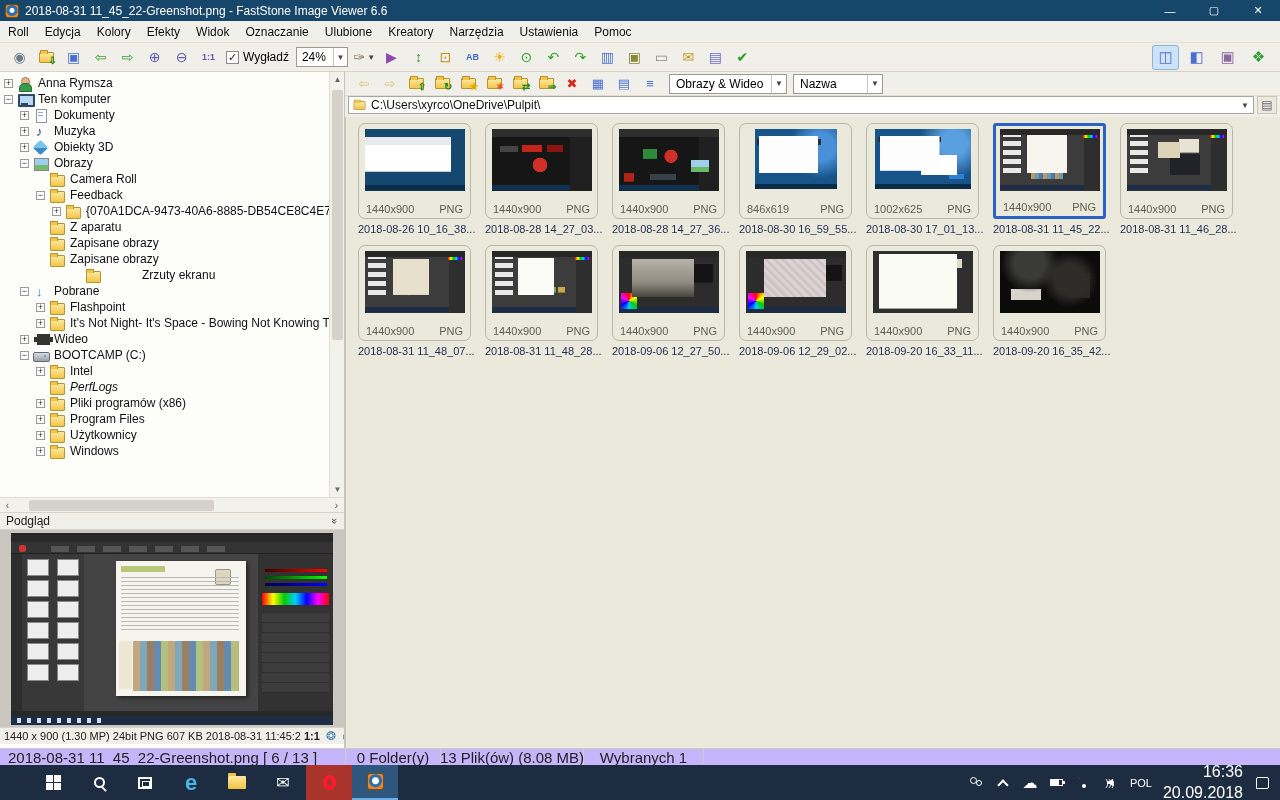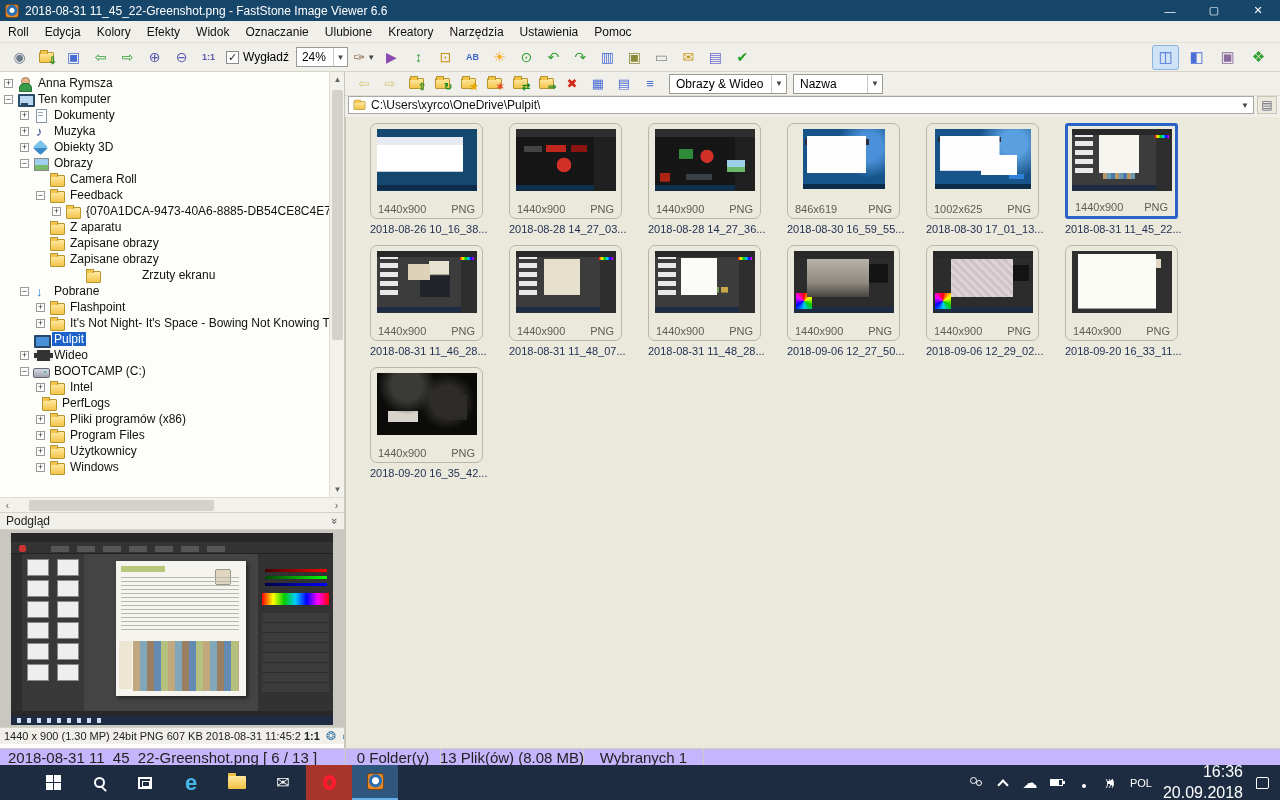--- a/index.html
+++ b/index.html
@@ -108,21 +108,21 @@
   .selbox .dd{margin-left:auto;width:15px;height:100%;border-left:1px solid #c8c8c0;display:flex;align-items:center;justify-content:center;font-size:8px;color:#444}
   .addressrow{position:absolute;top:96px;left:345px;right:0;height:21px;background:#f1efe9;display:flex;padding:0 3px}
   .addrbox{flex:1;height:18px;background:#fff;border:1px solid #a8a8a0;display:flex;align-items:center;font-size:12px;color:#111;padding-left:3px}
   .addrbox .fold{transform:scale(.8)}
   .addrbox .dd{margin-left:auto;width:16px;height:100%;display:flex;align-items:center;justify-content:center;font-size:8px;color:#444}
   .addrbtn{width:20px;height:18px;margin-left:3px;display:flex;align-items:center;justify-content:center;font-size:12px;color:#667;border:1px solid #c8c5ba;background:#eceadf}
 
   
   .thumbarea{position:absolute;top:117px;left:345px;right:0;bottom:52px;background:#ebe8dc;border-left:1px solid #c8c5ba;padding:6px 0 0 8px}
   .grid{display:flex;flex-wrap:wrap}
-  .cell{width:113px;margin:0 10px 10px 16px}
+  .cell{width:113px;margin:0 10px 10px 4px}
   .cellbox{height:96px;border:1px solid #b9b6a9;border-radius:7px;position:relative}
   .cellbox.sel{border:3px solid #2b62c8;border-radius:3px}
   .art{position:absolute;top:5px;left:50%;transform:translateX(-50%);background:#333}
   .cellbox.sel .art{top:3px}
   .meta{position:absolute;bottom:3px;left:7px;right:7px;display:flex;justify-content:space-between;font-size:11px;color:#5e5e54}
   .fdate{text-align:center;font-size:11px;color:#1f2e52;margin-top:4px;white-space:nowrap}
 
   
   .k-explorer{background:linear-gradient(#e7ebf1,#e7ebf1) 7% 14%/86% 13% no-repeat,linear-gradient(#fff,#fff) 7% 30%/86% 56% no-repeat,linear-gradient(#0c2c49,#0c2c49) 0 100%/100% 9% no-repeat,#15486f}
   .k-flash1{background:linear-gradient(#2e2e2e,#2e2e2e) 0 0/100% 13% no-repeat,linear-gradient(#c0261c,#c0261c) 38% 30%/20% 12% no-repeat,linear-gradient(#8a1410,#8a1410) 66% 30%/16% 12% no-repeat,linear-gradient(#444,#444) 10% 30%/18% 10% no-repeat,radial-gradient(circle at 48% 58%,#d03028 0 11%,transparent 12%) no-repeat,linear-gradient(#202020,#202020) 100% 0/22% 100% no-repeat,linear-gradient(#10304f,#10304f) 0 100%/100% 9% no-repeat,#161616}
@@ -382,40 +382,35 @@
           <span class="exp">+</span>
           <span class="ticon tico-folder"></span>
           <span class="tlabel">Flashpoint</span>
         </div>
         <div class="trow" style="padding-left: 36px;">
           <span class="exp">+</span>
           <span class="ticon tico-folder"></span>
           <span class="tlabel">It's Not Night- It's Space - Bowing Not Knowing To Wh</span>
         </div>
         <div class="trow" style="padding-left: 20px;">
-          <span class="noexp"></span>
-          <span class="ticon tico-desktop"></span>
-          <span class="tlabel sel">Pulpit</span>
-        </div>
-        <div class="trow" style="padding-left: 20px;">
           <span class="exp">+</span>
           <span class="ticon tico-video"></span>
           <span class="tlabel">Wideo</span>
         </div>
         <div class="trow" style="padding-left: 20px;">
           <span class="exp">−</span>
           <span class="ticon tico-drive"></span>
           <span class="tlabel">BOOTCAMP (C:)</span>
         </div>
         <div class="trow" style="padding-left: 36px;">
           <span class="exp">+</span>
           <span class="ticon tico-folder"></span>
           <span class="tlabel">Intel</span>
         </div>
-        <div class="trow" style="padding-left: 28px;">
+        <div class="trow" style="padding-left: 36px; font-style: italic;">
           <span class="noexp"></span>
           <span class="ticon tico-folder"></span>
           <span class="tlabel">PerfLogs</span>
         </div>
         <div class="trow" style="padding-left: 36px;">
           <span class="exp">+</span>
           <span class="ticon tico-folder"></span>
           <span class="tlabel">Pliki programów (x86)</span>
         </div>
         <div class="trow" style="padding-left: 36px;">

